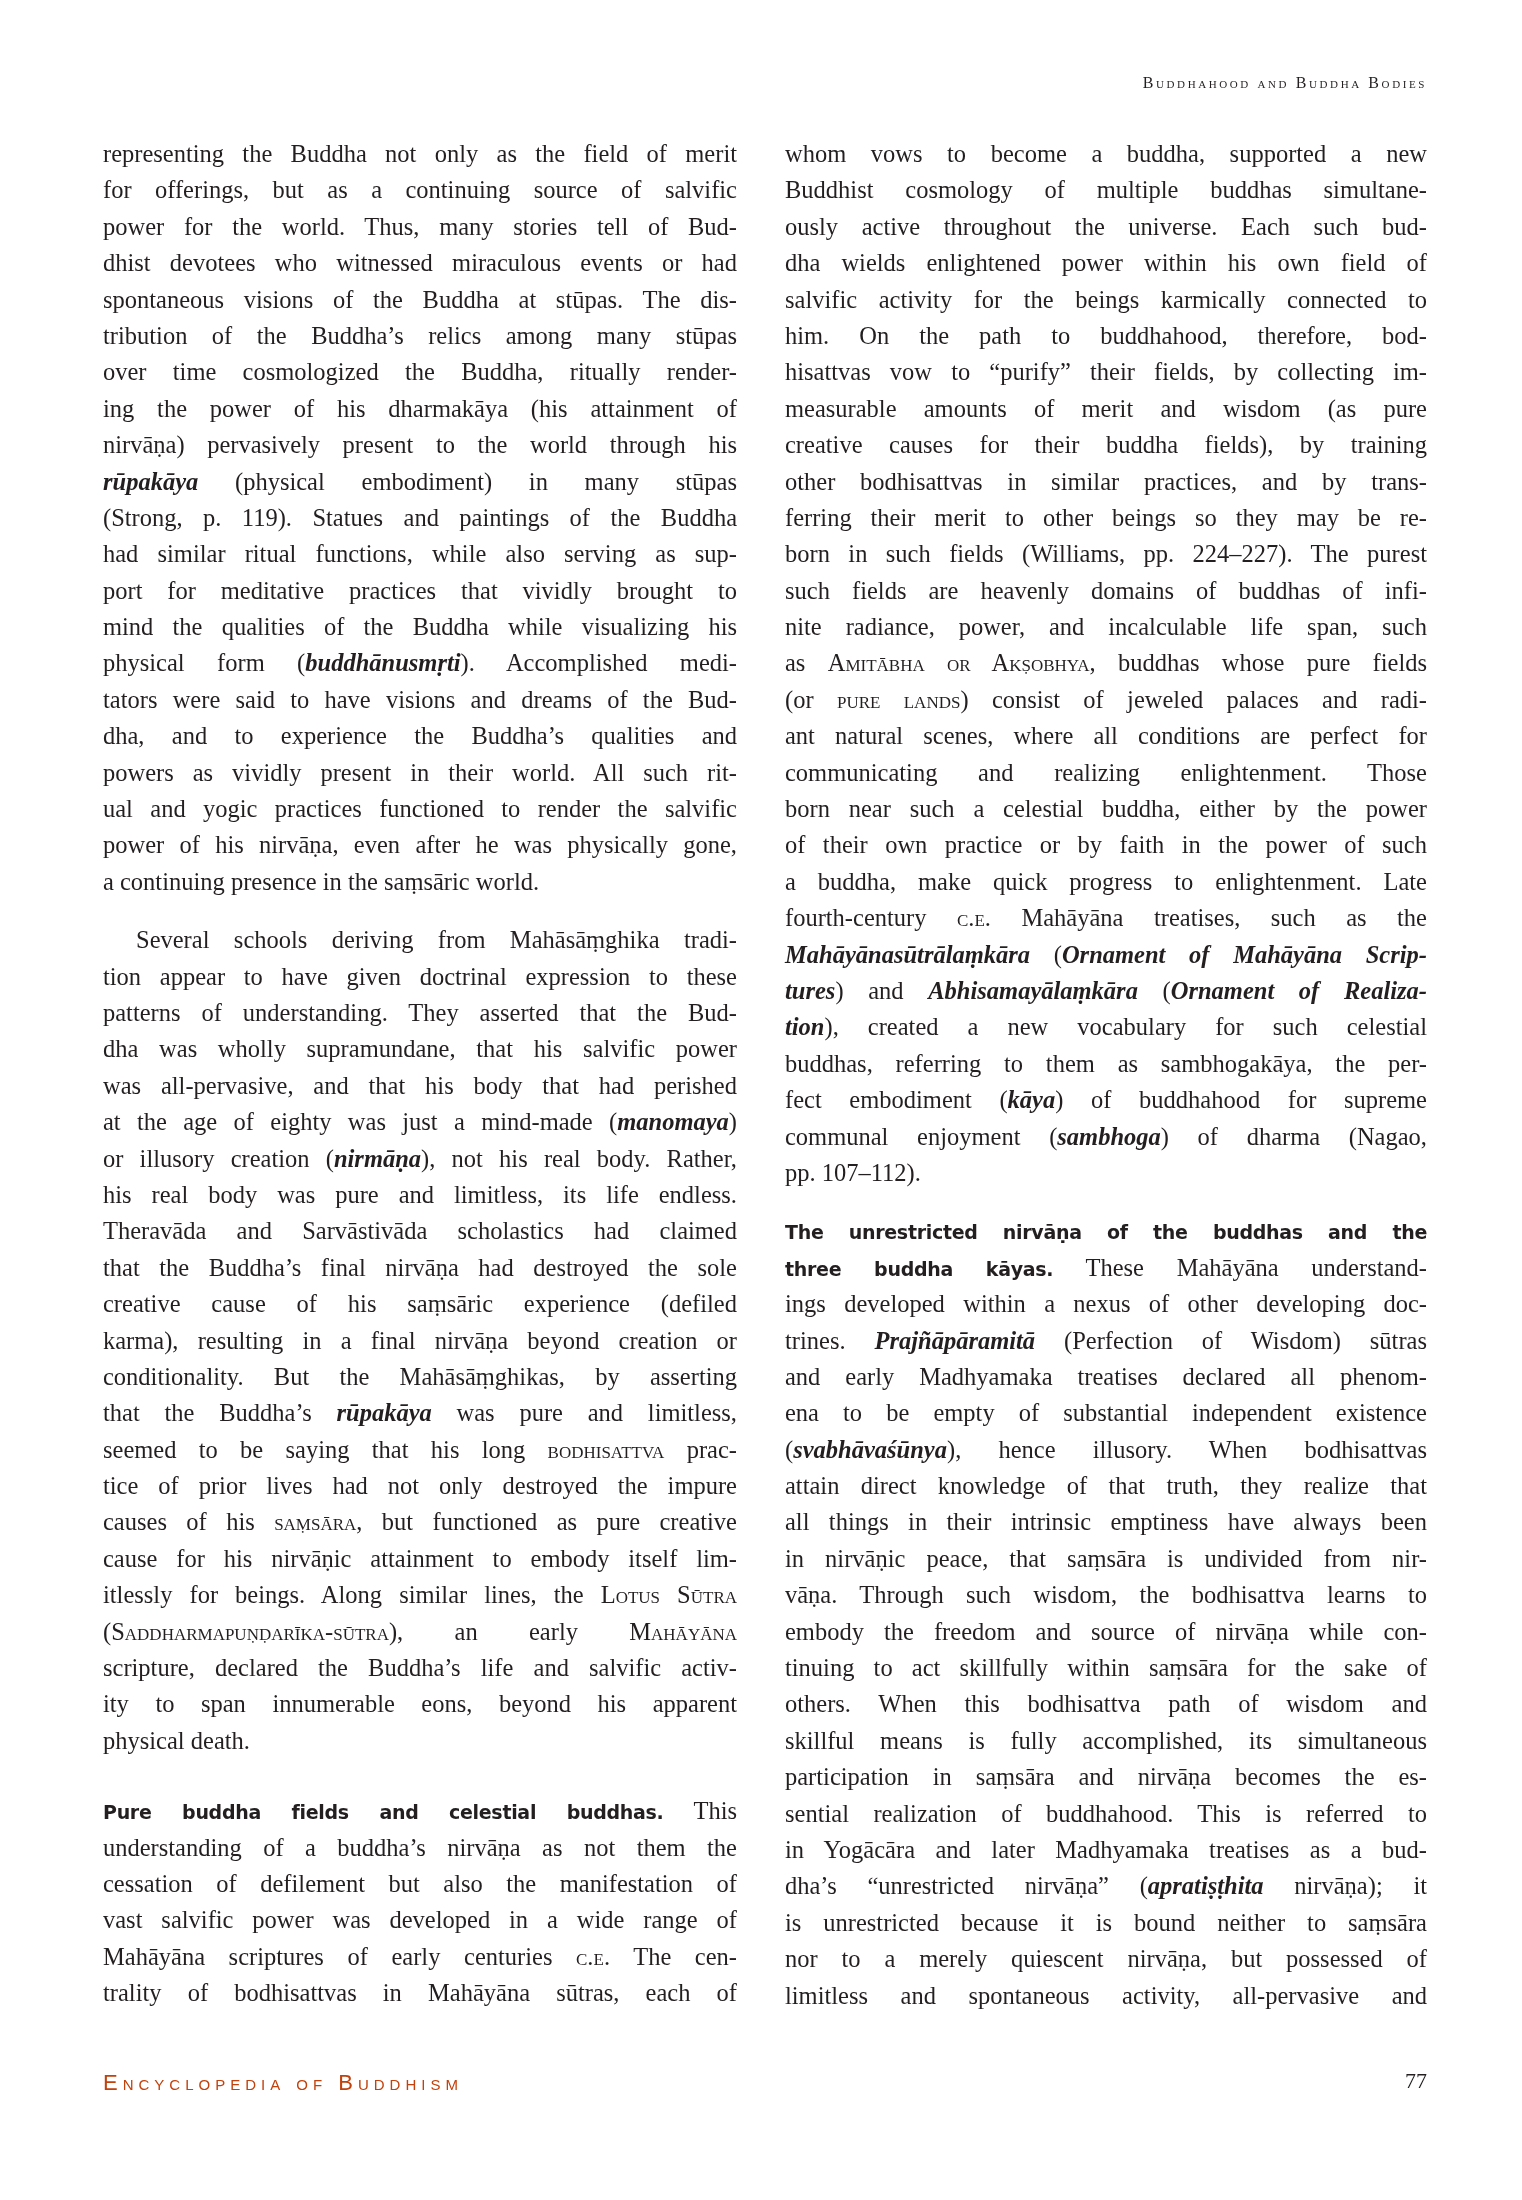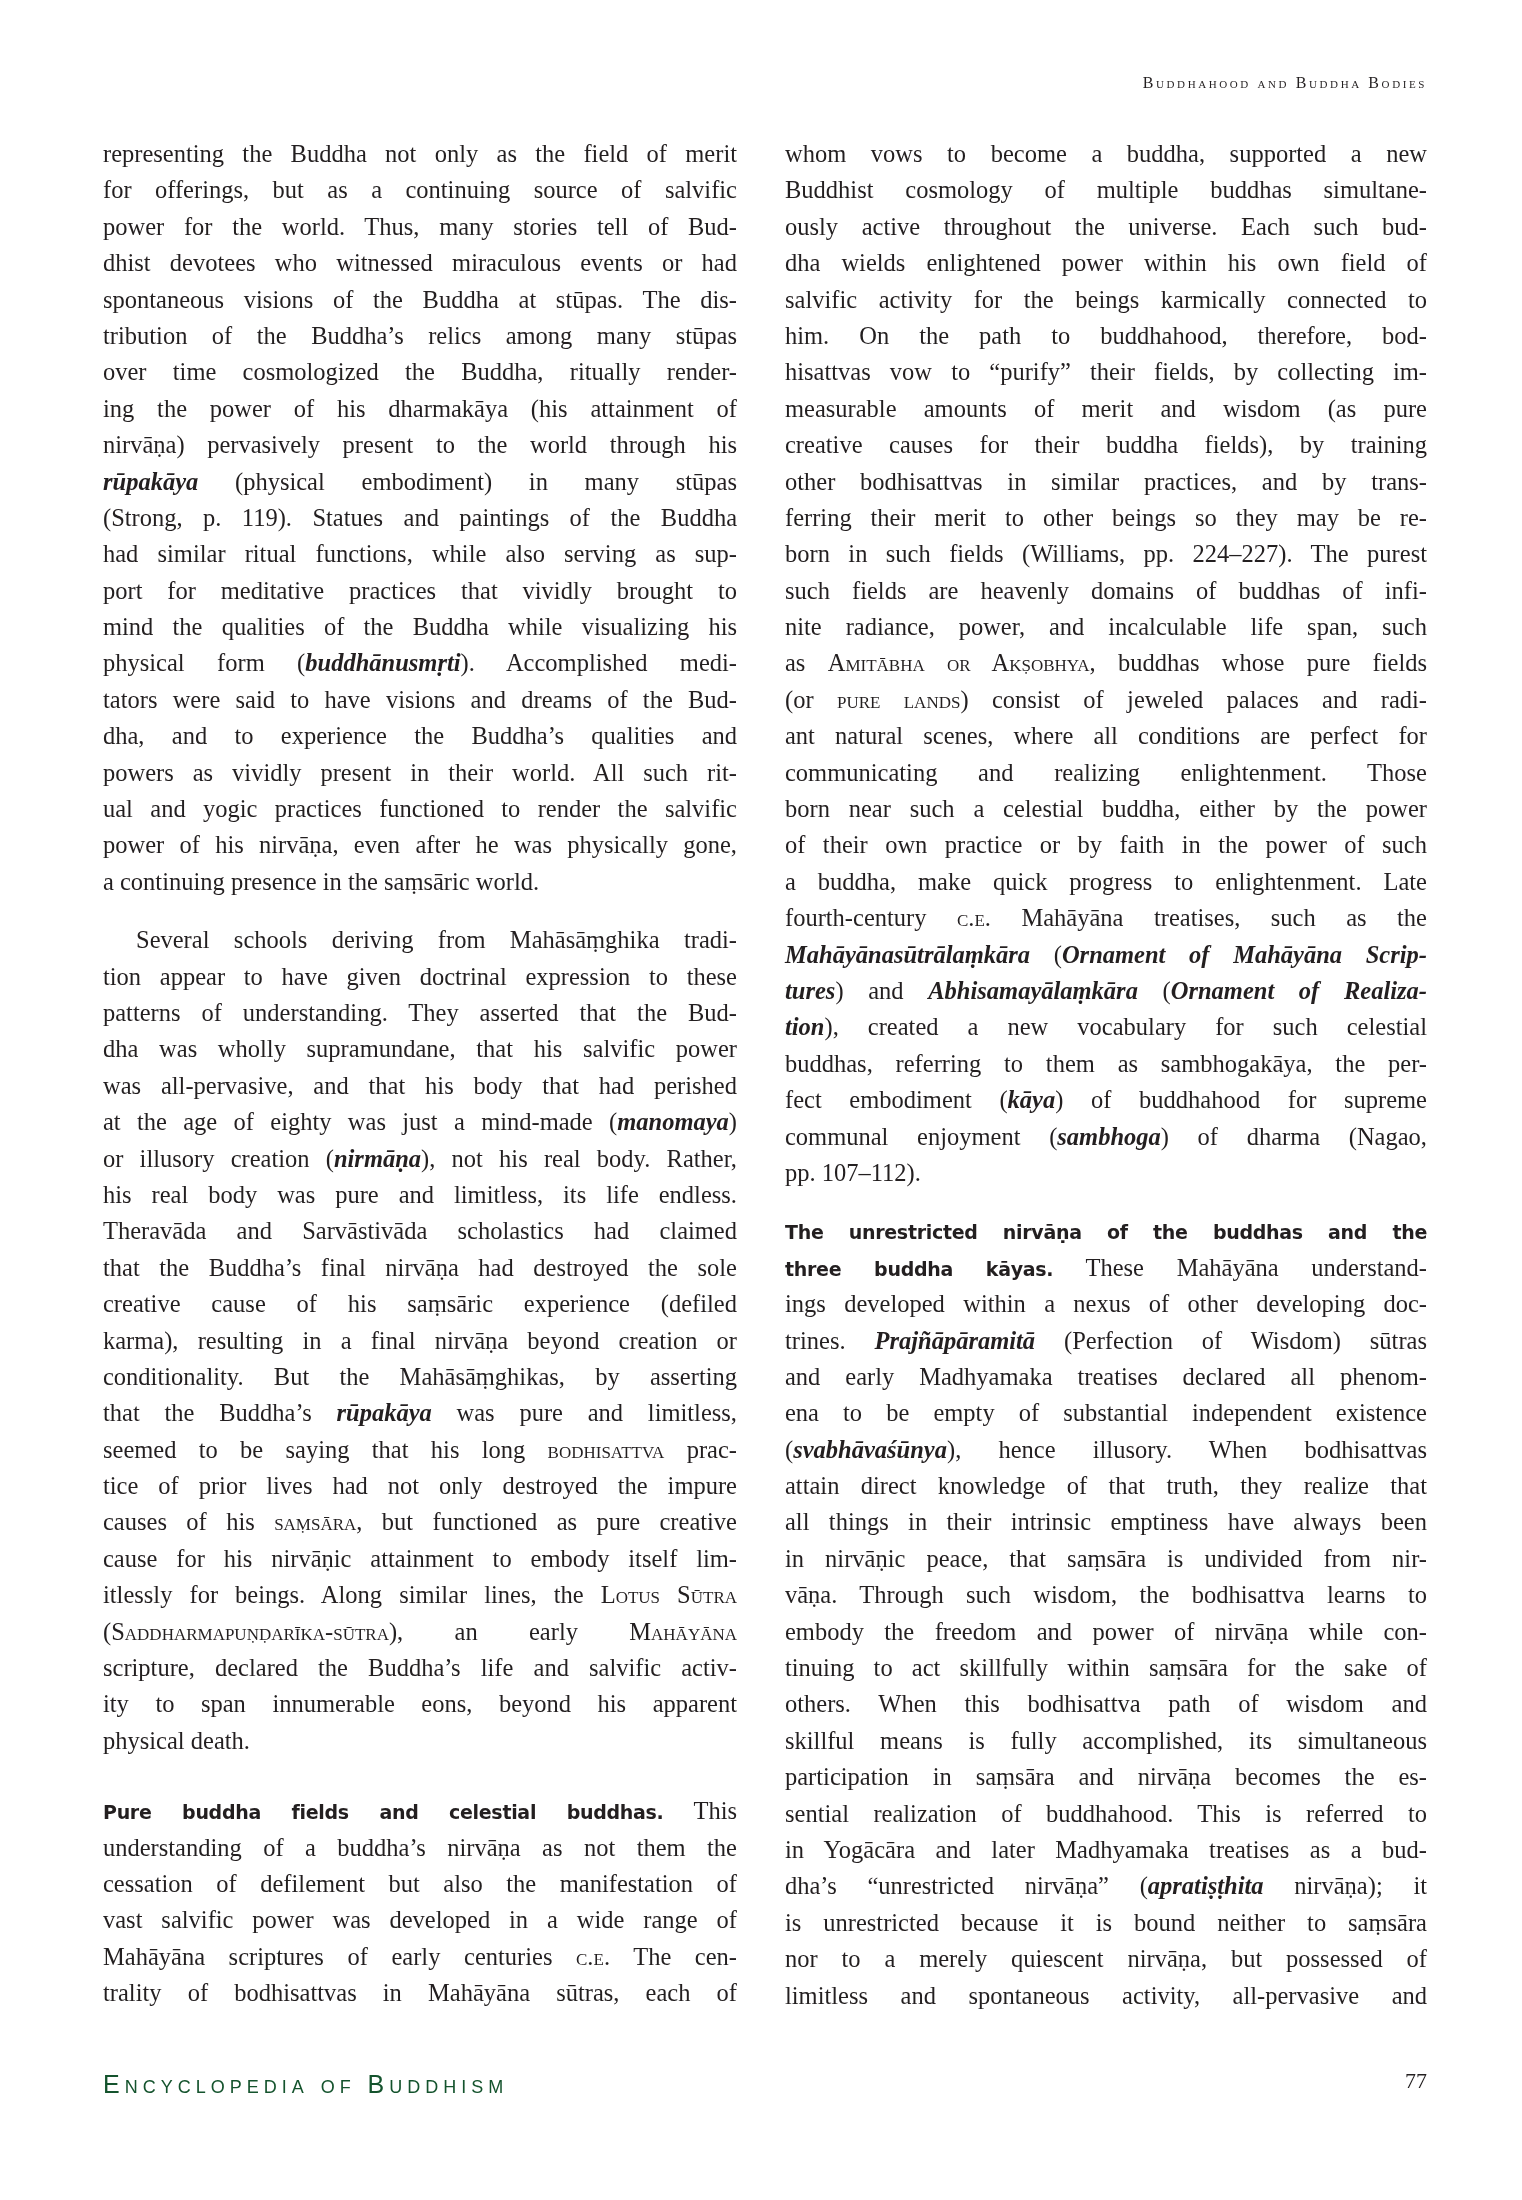--- a/index.html
+++ b/index.html
@@ -18,22 +18,22 @@
   }
   .line.last { text-align-last: left; }
   .line.indent { padding-left: 33px; }
   .para-gap { height: 22px; }
   .head-gap { height: 34px; }
   .sc { font-variant: small-caps; }
   .bold-head { font-family: "DejaVu Sans", sans-serif; font-weight: bold; font-size: 19px; letter-spacing: -0.3px; }
   em { font-style: italic; font-weight: bold; }
   .footer-left {
     position: absolute; top: 2070px; left: 103px;
-    font-family: "Liberation Sans", sans-serif; font-size: 25px; letter-spacing: 5px;
-    font-variant: small-caps; color: #14532d;
+    font-family: "Liberation Sans", sans-serif; font-size: 22px; letter-spacing: 5px;
+    font-variant: small-caps; color: #c2410c;
   }
   .page-number {
     position: absolute; top: 2068px; right: 95px;
     font-family: "Liberation Serif", serif; font-size: 22px; color: #231f20;
   }
 </style>
 </head>
 <body>
 
 <div class="running-head">Buddhahood and Buddha Bodies</div>
@@ -127,21 +127,21 @@
     <div class="line"><span class="bold-head">three buddha kāyas.</span> These Mahāyāna understand-</div>
     <div class="line">ings developed within a nexus of other developing doc-</div>
     <div class="line">trines. <em>Prajñāpāramitā</em> (Perfection of Wisdom) sūtras</div>
     <div class="line">and early Madhyamaka treatises declared all phenom-</div>
     <div class="line">ena to be empty of substantial independent existence</div>
     <div class="line">(<em>svabhāvaśūnya</em>), hence illusory. When bodhisattvas</div>
     <div class="line">attain direct knowledge of that truth, they realize that</div>
     <div class="line">all things in their intrinsic emptiness have always been</div>
     <div class="line">in nirvāṇic peace, that saṃsāra is undivided from nir-</div>
     <div class="line">vāṇa. Through such wisdom, the bodhisattva learns to</div>
-    <div class="line">embody the freedom and power of nirvāṇa while con-</div>
+    <div class="line">embody the freedom and source of nirvāṇa while con-</div>
     <div class="line">tinuing to act skillfully within saṃsāra for the sake of</div>
     <div class="line">others. When this bodhisattva path of wisdom and</div>
     <div class="line">skillful means is fully accomplished, its simultaneous</div>
     <div class="line">participation in saṃsāra and nirvāṇa becomes the es-</div>
     <div class="line">sential realization of buddhahood. This is referred to</div>
     <div class="line">in Yogācāra and later Madhyamaka treatises as a bud-</div>
     <div class="line">dha’s “unrestricted nirvāṇa” (<em>apratiṣṭhita</em> nirvāṇa); it</div>
     <div class="line">is unrestricted because it is bound neither to saṃsāra</div>
     <div class="line">nor to a merely quiescent nirvāṇa, but possessed of</div>
     <div class="line">limitless and spontaneous activity, all-pervasive and</div>

